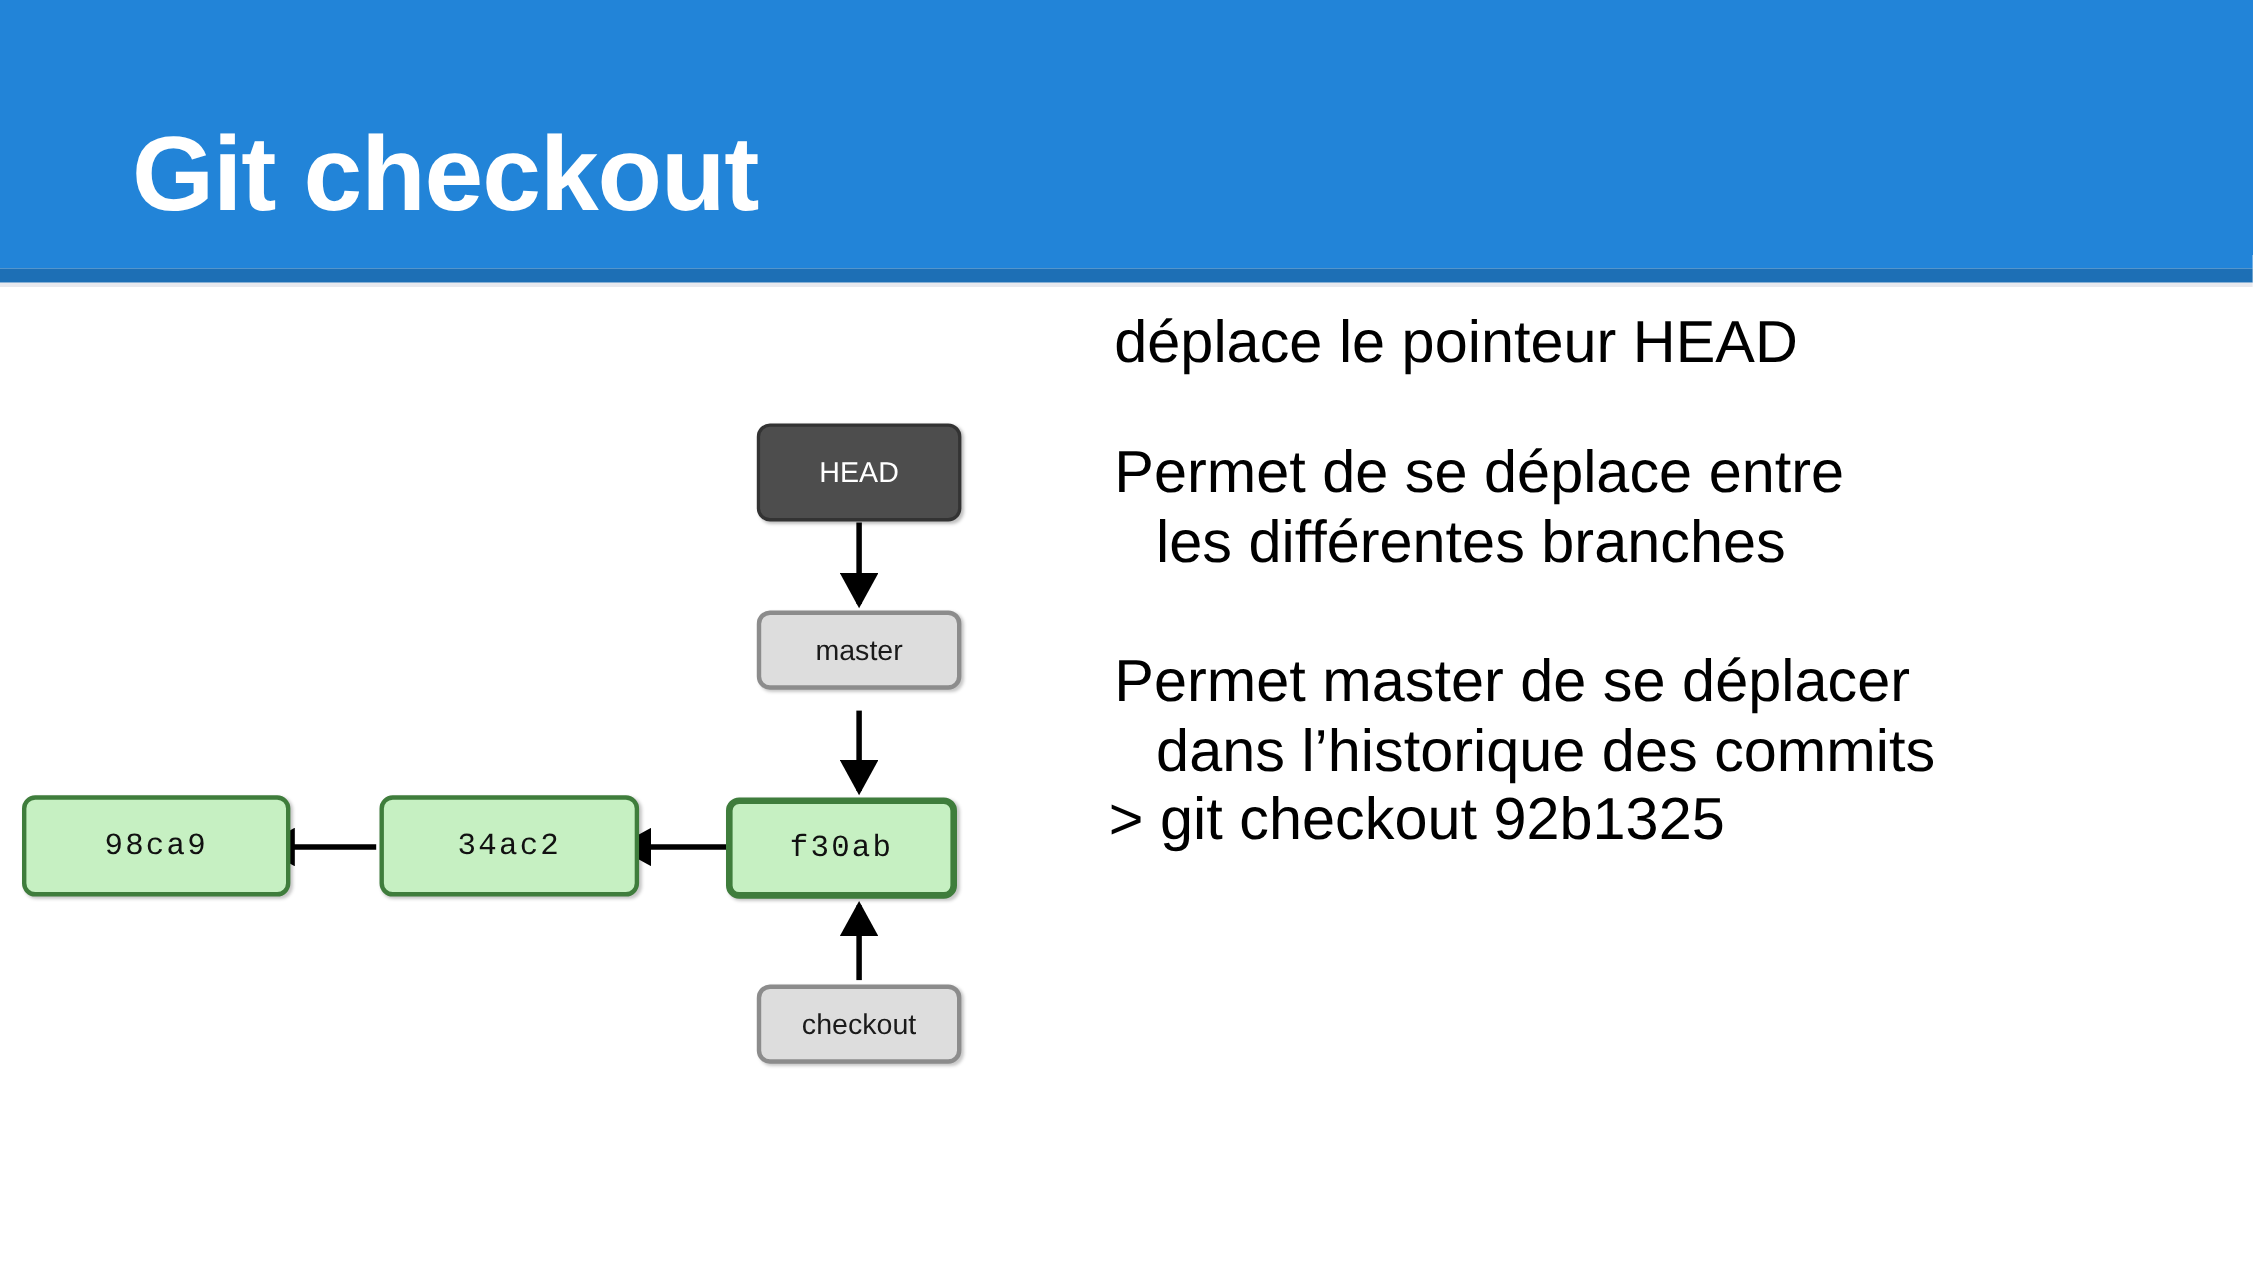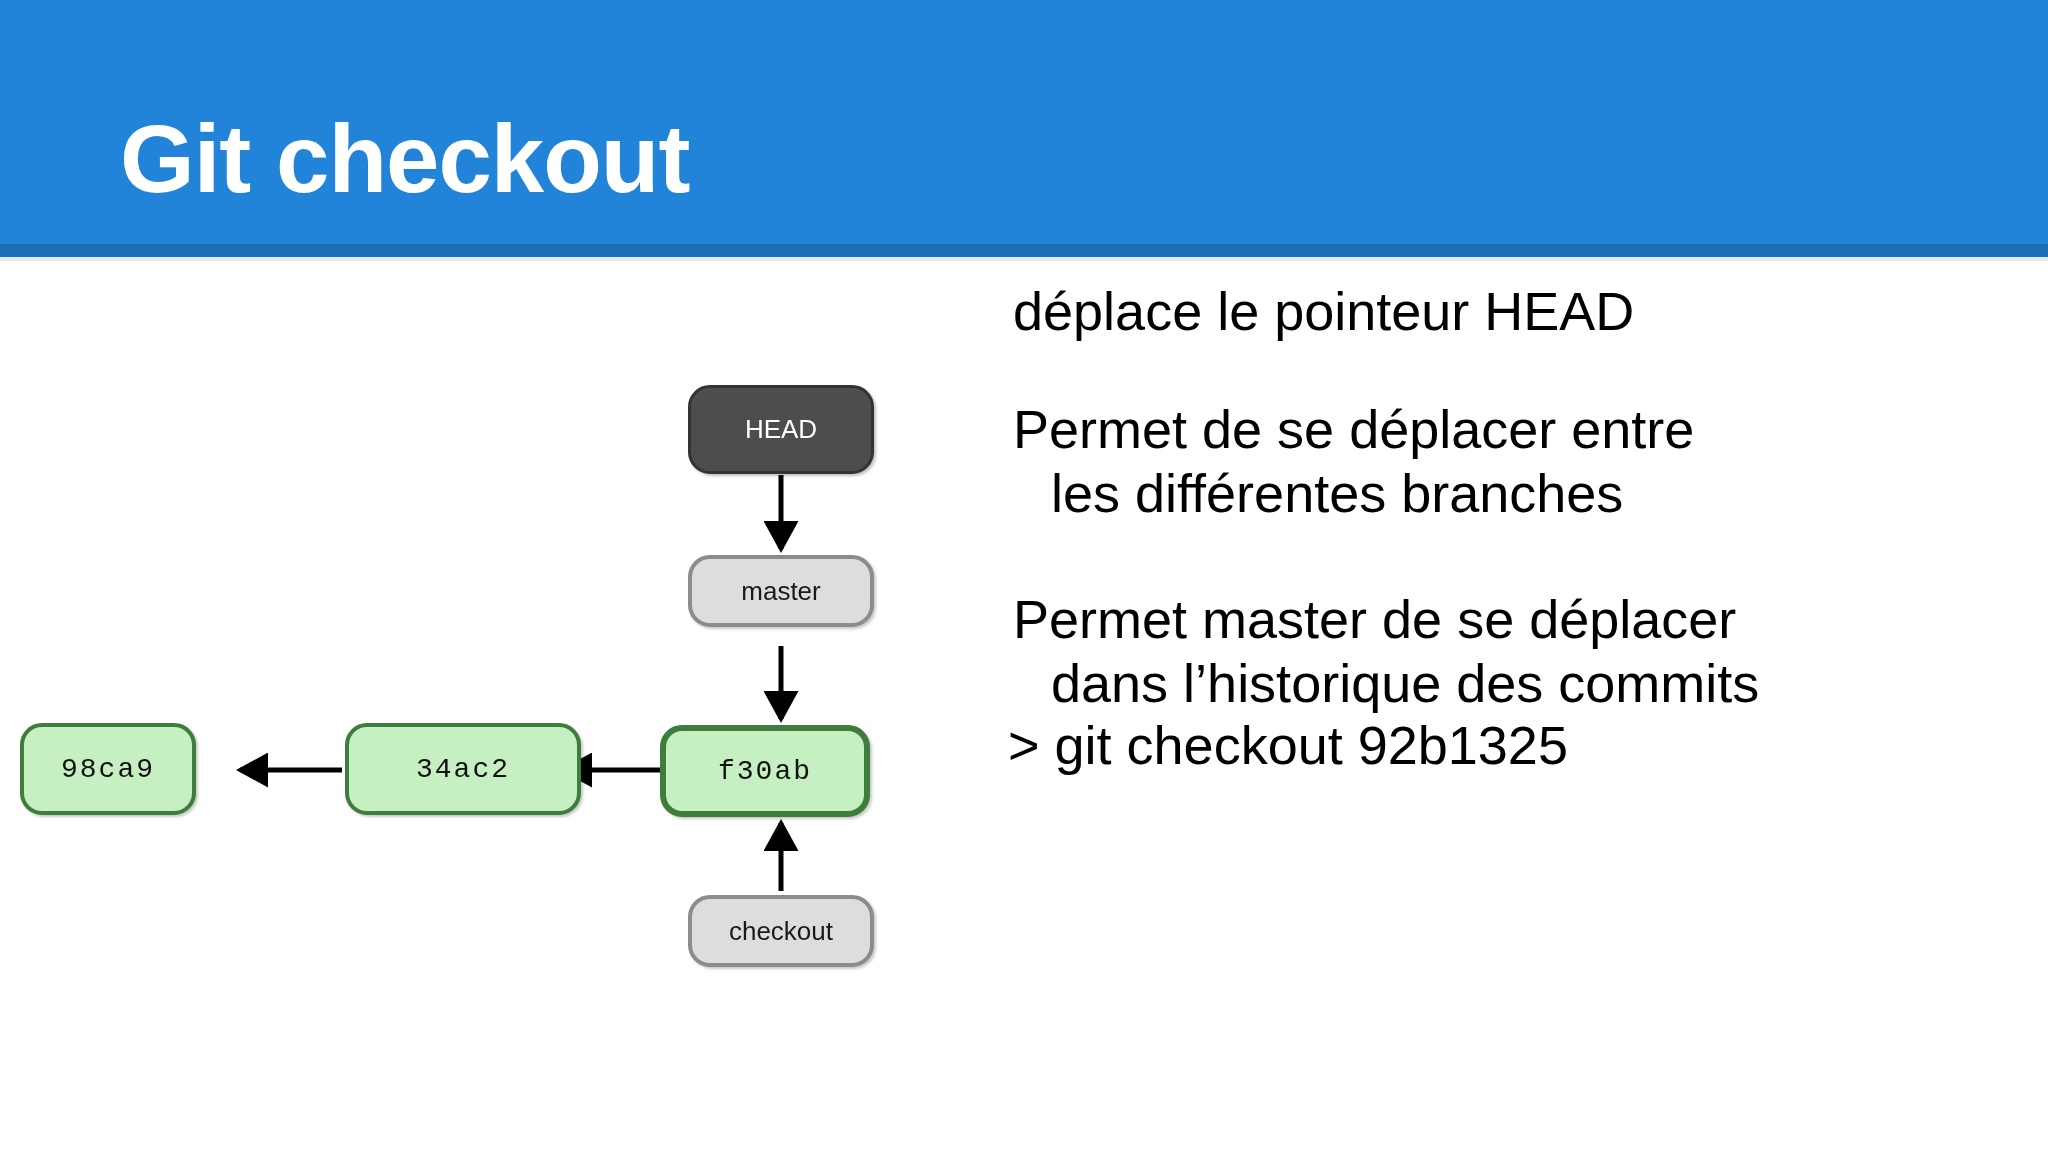--- a/index.html
+++ b/index.html
@@ -69,21 +69,21 @@
     top: 0;
     width: 960px;
     height: 891px;
   }
   .node {
     position: absolute;
     box-sizing: border-box;
     display: flex;
     align-items: center;
     justify-content: center;
-    border-radius: 22px;
+    border-radius: 12px;
   }
   .node-label {
     white-space: nowrap;
   }
 
   
   .node-head {
     left: 688px;
     top: 124px;
     width: 186px;
@@ -120,21 +120,21 @@
     background: #c6f0c2;
     border: 4px solid #3f7d3c;
     box-shadow: 2px 2px 3px rgba(0,0,0,0.22);
   }
   .node-commit .node-label {
     color: #111111;
     font-family: "Liberation Mono", "DejaVu Sans Mono", monospace;
     font-size: 28px;
     letter-spacing: 2px;
   }
-  .node-98ca9 { left: 20px;  top: 462px; width: 176px; }
+  .node-98ca9 { left: 20px;  top: 462px; width: 244px; }
   .node-34ac2 { left: 345px; top: 462px; width: 236px; }
   .node-f30ab {
     left: 660px;
     top: 464px;
     width: 210px;
     border-width: 6px;
   }
 
   
   .arrow-svg {
@@ -226,21 +226,21 @@
 
   </div>
 
   <div class="text-column">
 
     <div class="para para-1">
       <span>déplace le pointeur HEAD</span>
     </div>
 
     <div class="para para-2">
-      <span>Permet de se déplacer entre</span>
+      <span>Permet de se déplace entre</span>
       <span class="para-line-indent">les différentes branches</span>
     </div>
 
     <div class="para para-3">
       <span>Permet master de se déplacer</span>
       <span class="para-line-indent">dans l’historique des commits</span>
     </div>
 
     <div class="para para-cmd">
       <span>&gt; git checkout 92b1325</span>

